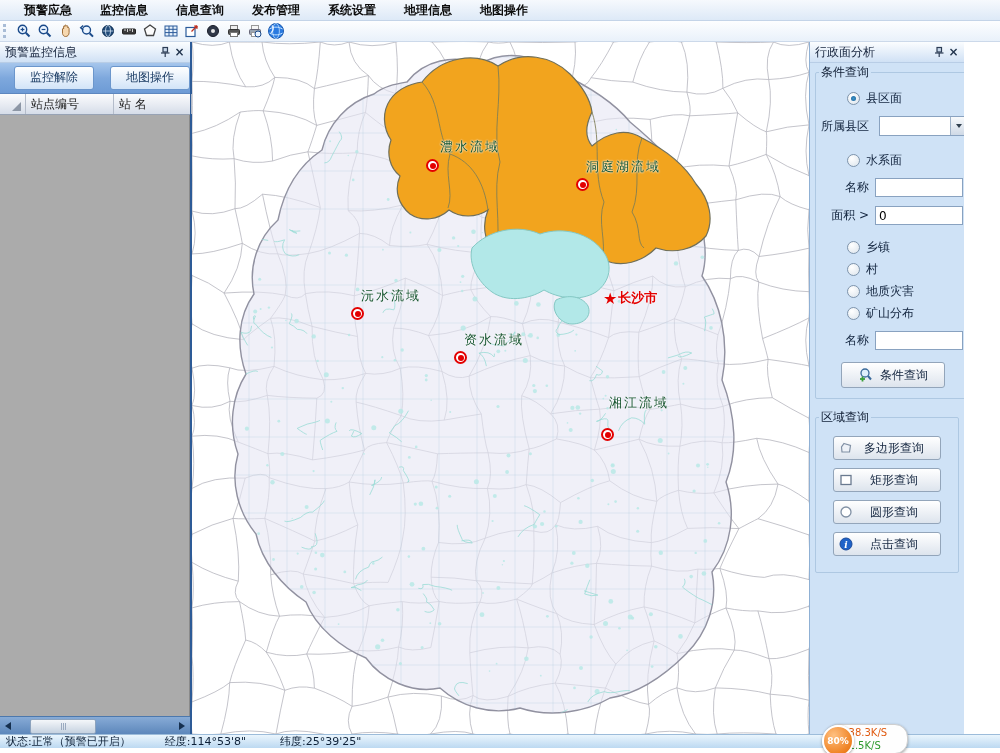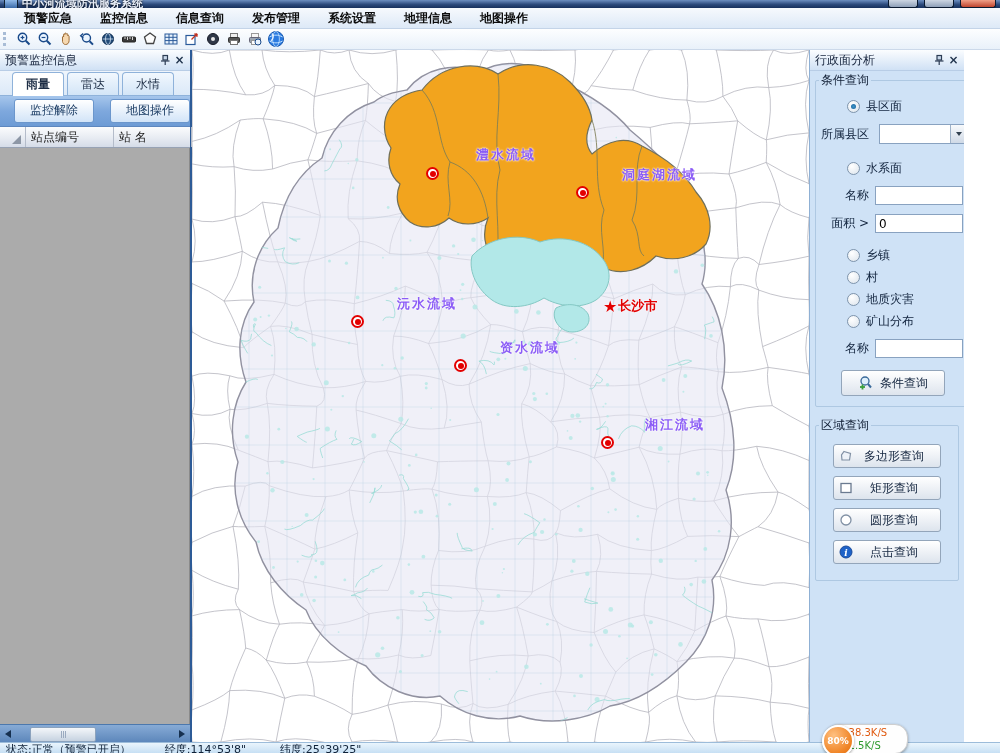--- a/index.html
+++ b/index.html
@@ -56,22 +56,22 @@
     background:linear-gradient(#87abd6,#5d87bb);border-top:1px solid #4c78ad;}
   .hs-arrow{width:16px;height:16px;display:flex;align-items:center;justify-content:center;}
   .tri-l{width:0;height:0;border-top:4px solid transparent;border-bottom:4px solid transparent;border-right:6px solid #16304f;}
   .tri-r{width:0;height:0;border-top:4px solid transparent;border-bottom:4px solid transparent;border-left:6px solid #16304f;}
   .hs-track{flex:1;height:15px;position:relative;}
   .hs-thumb{position:absolute;left:14px;top:1px;width:64px;height:13px;border-radius:2px;
     background:linear-gradient(#f4f7fa,#c6d2e0);border:1px solid #8ba2bd;display:flex;align-items:center;justify-content:center;gap:1px;}
   .hs-thumb i{display:block;width:1px;height:7px;background:#9aaabf;}
   
   .maparea{width:617px;position:relative;background:#ffffff;overflow:hidden;cursor:crosshair;}
-  .basin-label{position:absolute;font-weight:bold;color:#8b5cf6;font-size:13px;white-space:nowrap;
-    text-shadow:0 0 2px #fff,0 0 2px #fff;letter-spacing:2px;margin-left:36px;}
+  .basin-label{position:absolute;font-weight:normal;color:#14532d;font-size:13px;white-space:nowrap;
+    text-shadow:0 0 2px #fff,0 0 2px #fff;letter-spacing:2px;}
   .basin-marker{position:absolute;width:9px;height:9px;border:2px solid #e30000;border-radius:50%;background:#fff;}
   .basin-marker i{position:absolute;left:1.5px;top:1.5px;width:6px;height:6px;border-radius:50%;background:#e30000;}
   .city{position:absolute;display:flex;align-items:center;color:#e30000;font-weight:bold;font-size:13px;
     white-space:nowrap;text-shadow:0 0 2px #fff;}
   .city .star{font-size:16px;line-height:13px;margin-right:1px;}
   
   .rightpanel{width:155px;box-sizing:border-box;background:#cfe2f6;border-left:1px solid #8fb0d4;
     display:flex;flex-direction:column;}
   .rp-body{flex:1;padding:1px 5px 0;overflow:hidden;color:#12243e;}
   fieldset{border:1px solid #aec8e2;border-radius:2px;margin:0 0 10px;padding:2px 3px 8px;}
@@ -110,29 +110,20 @@
   .netcircle{position:absolute;right:146px;bottom:-4px;width:28px;height:28px;border-radius:50%;
     background:radial-gradient(circle at 35% 30%,#ffc080,#ef8223 70%,#d86a10);border:2px solid #fff;
     box-shadow:0 1px 3px rgba(0,0,0,.4);color:#fff;font-size:9px;font-weight:bold;
     display:flex;align-items:center;justify-content:center;z-index:6;}
 </style>
 </head>
 <body>
 
 <div class="window">
 
-  <div class="titlebar">
-    <span class="appico"></span>
-    <span class="titletext">中小河流域防汛服务系统</span>
-    <span class="winbtns">
-      <span class="wbtn"></span>
-      <span class="wbtn"></span>
-      <span class="wbtn close"></span>
-    </span>
-  </div>
 
   <div class="menubar">
     <span class="menu-item">预警应急</span>
     <span class="menu-item">监控信息</span>
     <span class="menu-item">信息查询</span>
     <span class="menu-item">发布管理</span>
     <span class="menu-item">系统设置</span>
     <span class="menu-item">地理信息</span>
     <span class="menu-item">地图操作</span>
   </div>
@@ -245,25 +236,20 @@
         <span class="icon-mini">
             <svg width="12" height="12">
               <g stroke="#2c3c54" stroke-width="1.2" fill="#c8d8ea">
                 <rect x="4" y="1.5" width="4.5" height="4.5"></rect>
                 <line x1="2" y1="7" x2="10.5" y2="7"></line>
                 <line x1="6.2" y1="7" x2="6.2" y2="11"></line>
               </g>
             </svg>
           </span>
         <span class="icon-mini">×</span>
-      </div>
-      <div class="tabs">
-        <span class="tab active">雨量</span>
-        <span class="tab">雷达</span>
-        <span class="tab">水情</span>
       </div>
       <div class="btnrow">
         <span class="lp-btn">监控解除</span>
         <span class="lp-btn">地图操作</span>
       </div>
       <div class="gridheader">
         <span class="gh-cell gh-sel">
             <span class="tri"></span>
           </span>
         <span class="gh-cell" style="width:88px;flex:0 0 88px;">站点编号</span>
@@ -749,21 +735,21 @@
       <span class="basin-label" style="left:169px;top:245px;">沅水流域</span>
       <span class="basin-marker" style="left:159px;top:265px;">
           <i></i>
         </span>
 
       <span class="basin-label" style="left:272px;top:289px;">资水流域</span>
       <span class="basin-marker" style="left:262px;top:309px;">
           <i></i>
         </span>
 
-      <span class="basin-label" style="left:417px;top:366px;">湘江流域</span>
+      <span class="basin-label" style="left:417px;top:352px;">湘江流域</span>
       <span class="basin-marker" style="left:409px;top:386px;">
           <i></i>
         </span>
 
       <span class="city" style="left:411px;top:247px;">
         <span class="star">★</span>
         <span>长沙市</span>
       </span>
     </div>
 

